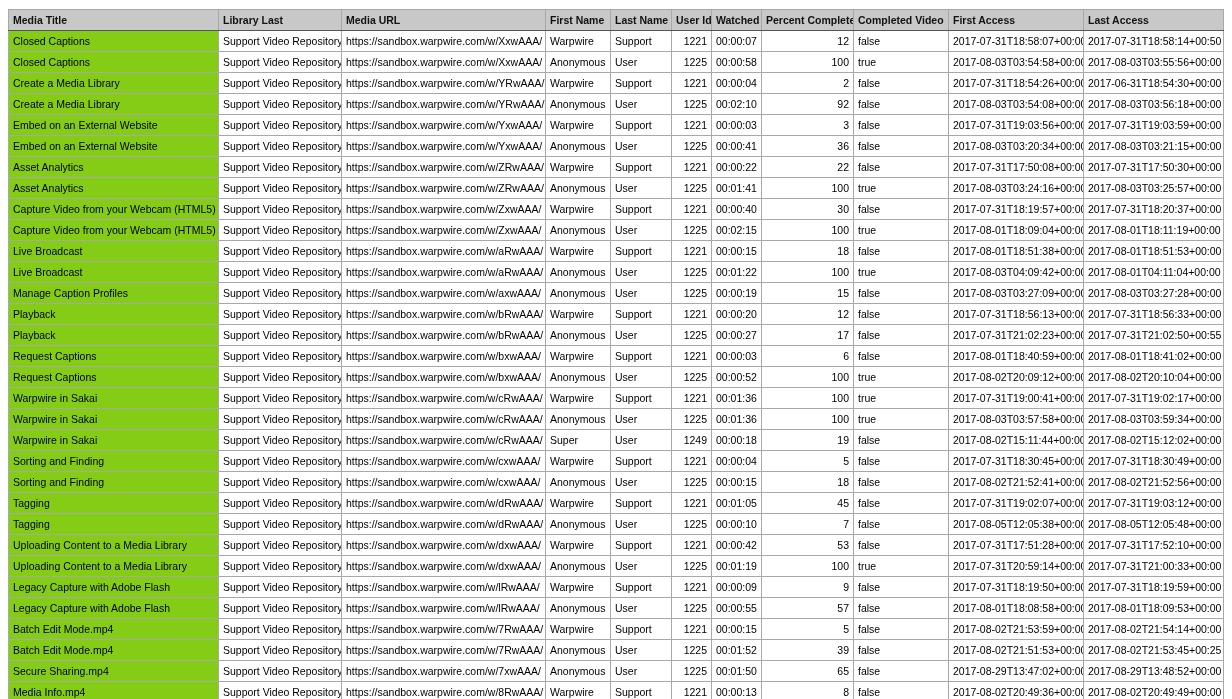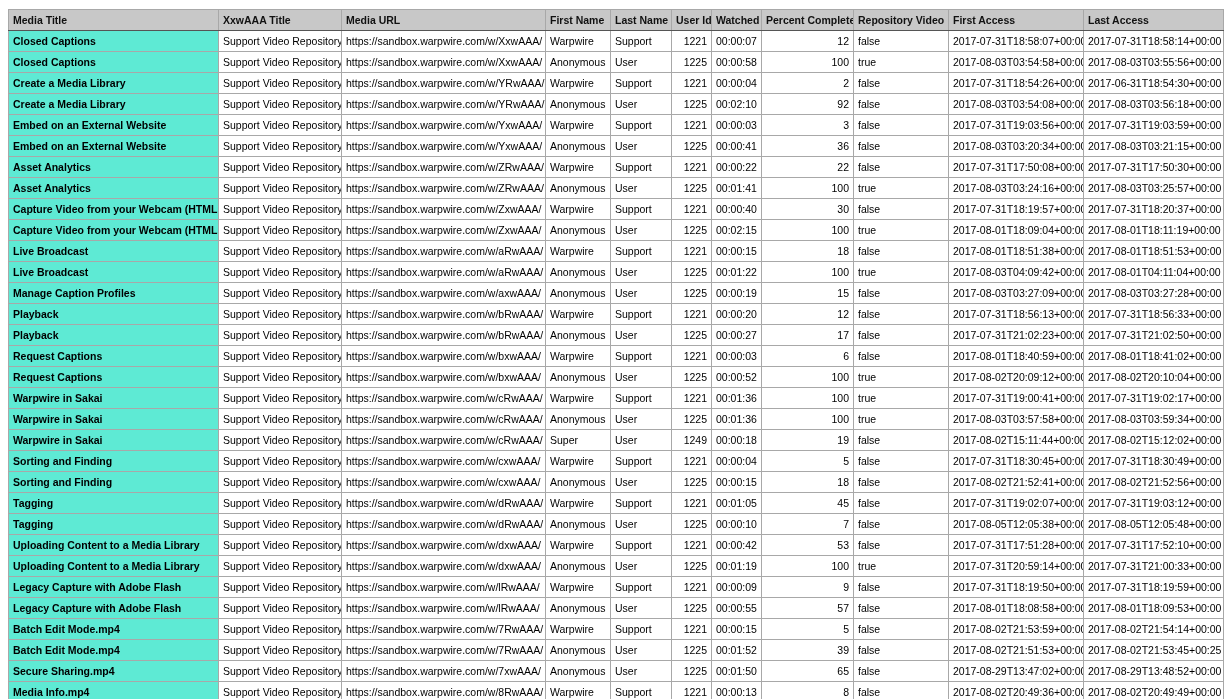--- a/index.html
+++ b/index.html
@@ -46,22 +46,22 @@
     border-bottom: 1px solid #555555;
     color: #111111;
     margin-top: 33px;
   }
   table.report tbody td {
     background: #ffffff;
     font-weight: normal;
   }
   
   table.report tbody td.c-title {
-    background: #5eead4;
-    font-weight: bold;
+    background: #84cc16;
+    font-weight: normal;
   }
   table.report thead th.c-title {
     background: #c8c8c8;
   }
   td.num, th.num {
     text-align: right;
   }
   
   col.w-title   { width: 210px; }
   col.w-library { width: 123px; }
@@ -89,45 +89,45 @@
       <col class="w-userid">
       <col class="w-watched">
       <col class="w-percent">
       <col class="w-comp">
       <col class="w-facc">
       <col class="w-lacc">
     </colgroup>
     <thead>
       <tr id="header-row">
           <th class="c-title">Media Title</th>
-          <th>XxwAAA Title</th>
+          <th>Library Last</th>
           <th>Media URL</th>
           <th>First Name</th>
           <th>Last Name</th>
           <th class="num">User Id</th>
           <th>Watched</th>
           <th class="num">Percent Complete</th>
-          <th>Repository Video</th>
+          <th>Completed Video</th>
           <th>First Access</th>
           <th>Last Access</th>
         </tr>
     </thead>
     <tbody id="table-body">
         <tr>
           <td class="c-title">Closed Captions</td>
           <td>Support Video Repository</td>
           <td>https://sandbox.warpwire.com/w/XxwAAA/</td>
           <td>Warpwire</td>
           <td>Support</td>
           <td class="num">1221</td>
           <td>00:00:07</td>
           <td class="num">12</td>
           <td>false</td>
           <td>2017-07-31T18:58:07+00:00</td>
-          <td>2017-07-31T18:58:14+00:00</td>
+          <td>2017-07-31T18:58:14+00:50</td>
         </tr>
         <tr>
           <td class="c-title">Closed Captions</td>
           <td>Support Video Repository</td>
           <td>https://sandbox.warpwire.com/w/XxwAAA/</td>
           <td>Anonymous</td>
           <td>User</td>
           <td class="num">1225</td>
           <td>00:00:58</td>
           <td class="num">100</td>
@@ -295,21 +295,21 @@
           <td class="c-title">Playback</td>
           <td>Support Video Repository</td>
           <td>https://sandbox.warpwire.com/w/bRwAAA/</td>
           <td>Anonymous</td>
           <td>User</td>
           <td class="num">1225</td>
           <td>00:00:27</td>
           <td class="num">17</td>
           <td>false</td>
           <td>2017-07-31T21:02:23+00:00</td>
-          <td>2017-07-31T21:02:50+00:00</td>
+          <td>2017-07-31T21:02:50+00:55</td>
         </tr>
         <tr>
           <td class="c-title">Request Captions</td>
           <td>Support Video Repository</td>
           <td>https://sandbox.warpwire.com/w/bxwAAA/</td>
           <td>Warpwire</td>
           <td>Support</td>
           <td class="num">1221</td>
           <td>00:00:03</td>
           <td class="num">6</td>

